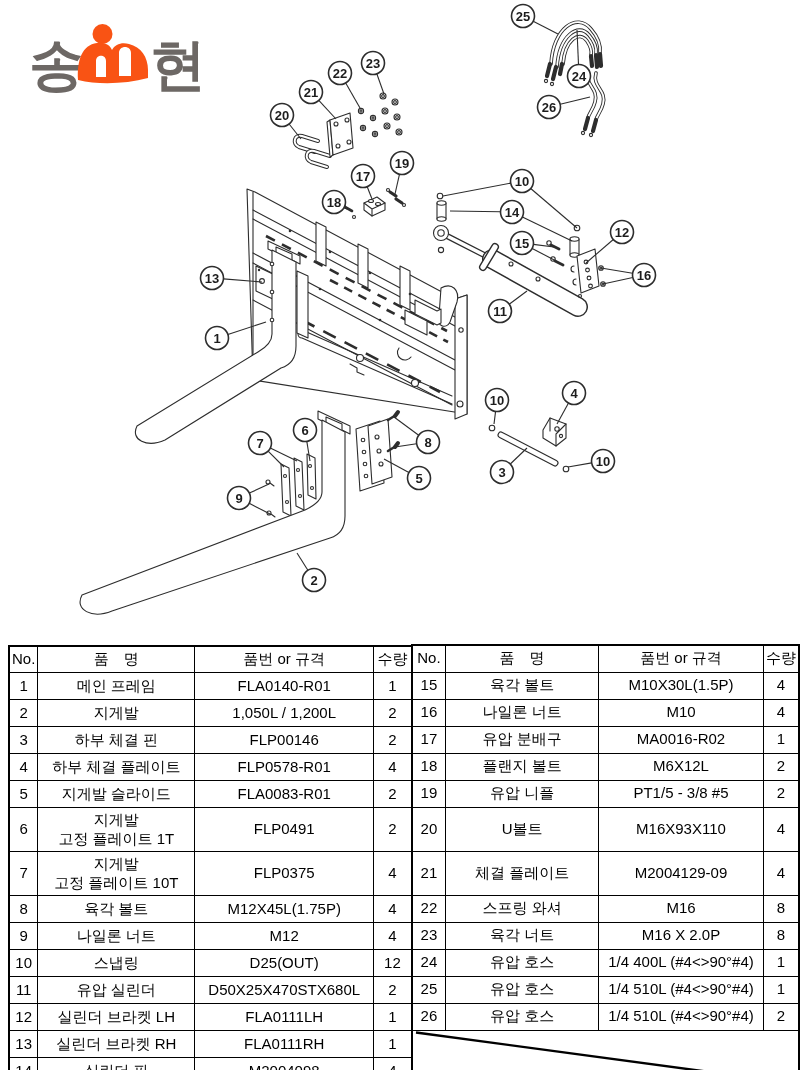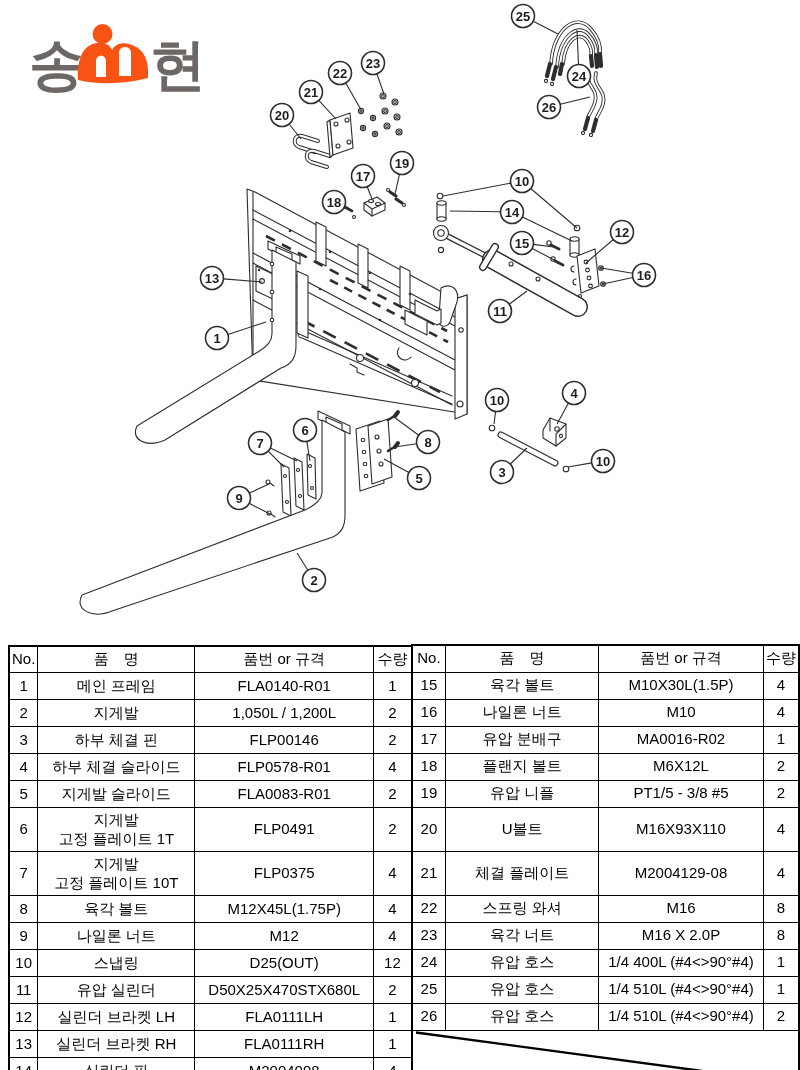--- a/index.html
+++ b/index.html
@@ -435,21 +435,21 @@
             <td>2</td>
           </tr>
           <tr class="r">
             <td>3</td>
             <td>하부 체결 핀</td>
             <td>FLP00146</td>
             <td>2</td>
           </tr>
           <tr class="r">
             <td>4</td>
-            <td>하부 체결 슬라이드</td>
+            <td>하부 체결 플레이트</td>
             <td>FLP0578-R01</td>
             <td>4</td>
           </tr>
           <tr class="r">
             <td>5</td>
             <td>지게발 슬라이드</td>
             <td>FLA0083-R01</td>
             <td>2</td>
           </tr>
           <tr class="r-tall">
@@ -557,21 +557,21 @@
           </tr>
           <tr class="r-tall">
             <td>20</td>
             <td>U볼트</td>
             <td>M16X93X110</td>
             <td>4</td>
           </tr>
           <tr class="r-tall">
             <td>21</td>
             <td>체결 플레이트</td>
-            <td>M2004129-08</td>
+            <td>M2004129-09</td>
             <td>4</td>
           </tr>
           <tr class="r">
             <td>22</td>
             <td>스프링 와셔</td>
             <td>M16</td>
             <td>8</td>
           </tr>
           <tr class="r">
             <td>23</td>

